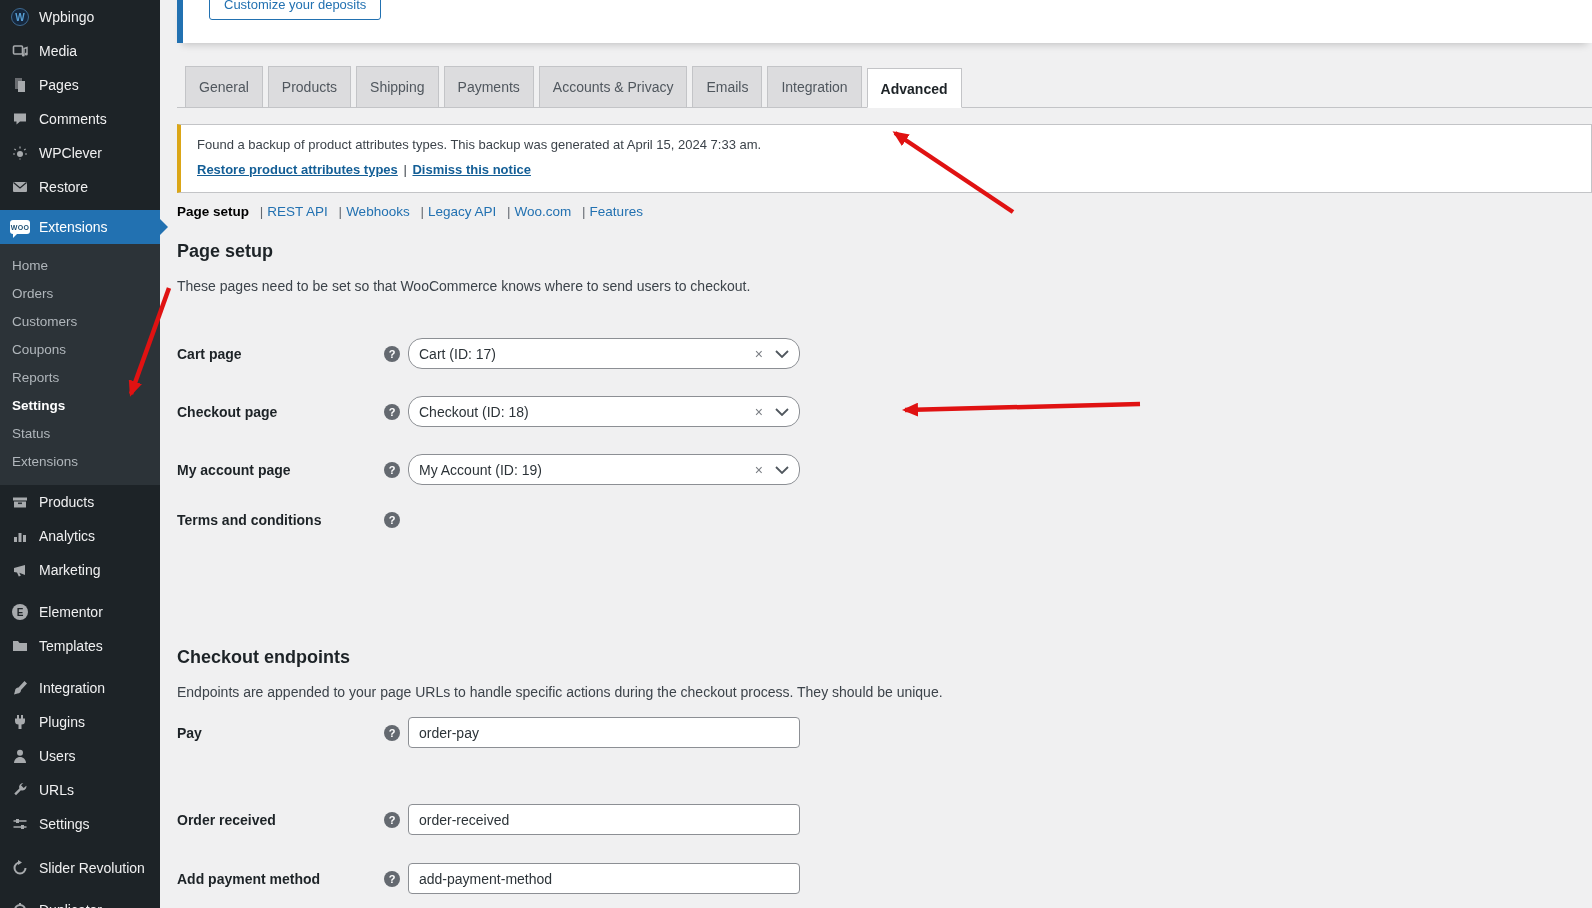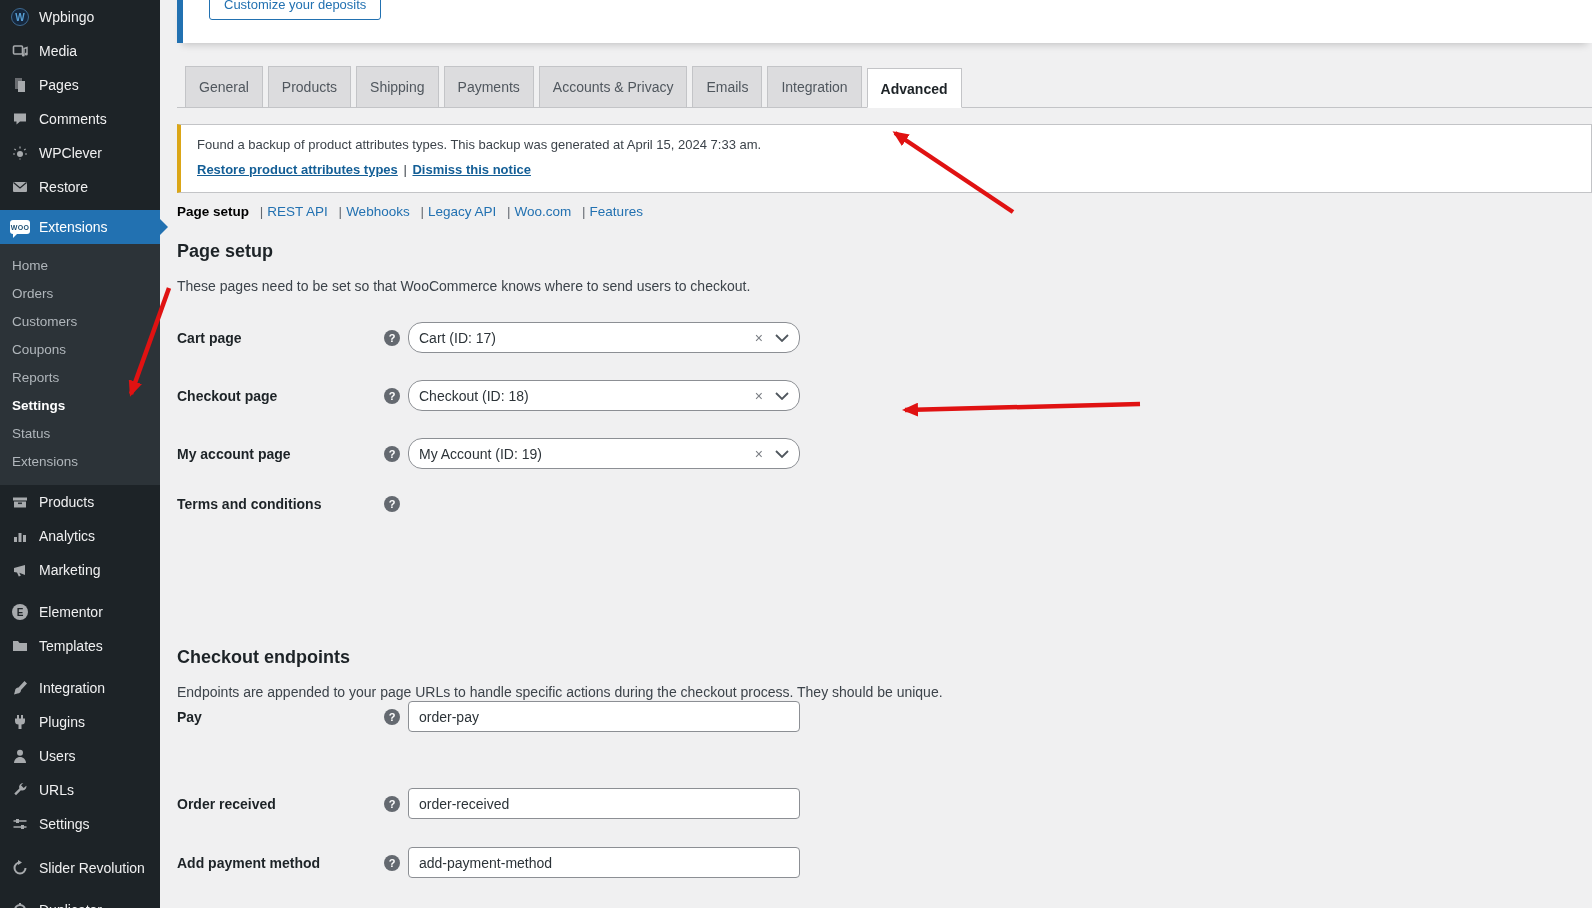--- a/index.html
+++ b/index.html
@@ -69,21 +69,21 @@
   }
   .backup-links { margin-top:10px; font-weight:bold; }
   .backup-links a { color:#135e96; text-decoration:underline; cursor:pointer; }
   .backup-links .sep { color:#3c434a; font-weight:normal; margin:0 2px; }
   .subnav { position:absolute; left:17px; top:204px; font-size:13.5px; }
   .subnav .current { font-weight:bold; color:#000; }
   .subnav a { color:#2271b1; text-decoration:none; cursor:pointer; }
   .subnav .sep { color:#646970; margin:0 4px 0 7px; }
   h2.section { position:absolute; left:17px; font-size:18px; font-weight:bold; color:#1d2327; }
   p.section-desc { position:absolute; left:17px; font-size:14px; color:#3c434a; }
-  .row { position:absolute; left:17px; display:flex; align-items:center; }
+  .row { position:absolute; left:17px; display:flex; align-items:center;margin-top:16px; }
   .row .lbl { width:207px; font-size:14px; font-weight:bold; color:#1d2327; }
   .help {
     width:16px; height:16px; border-radius:50%; background:#646970; color:#fff; font-size:11px; font-weight:bold;
     display:flex; align-items:center; justify-content:center; margin-right:8px; flex:0 0 16px; cursor:pointer;
   }
   .selectbox {
     width:392px; height:31px; background:#fff; border:1px solid #8c8f94; border-radius:14px;
     display:flex; align-items:center; padding:0 10px; font-size:14px; color:#2c3338; position:relative; cursor:pointer;
   }
   .selectbox .val { flex:1; white-space:nowrap; overflow:hidden; }

